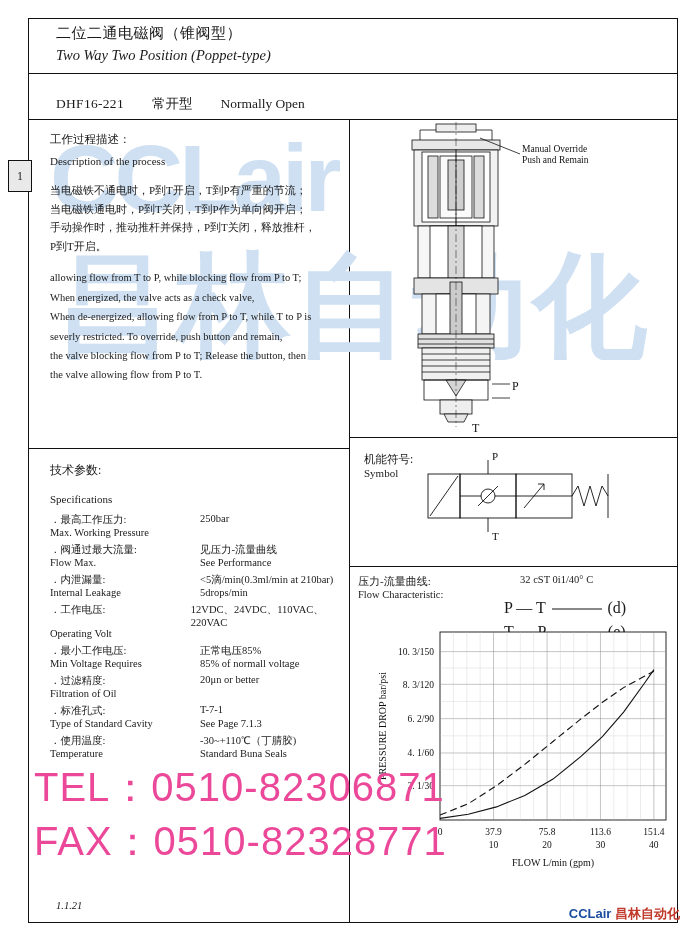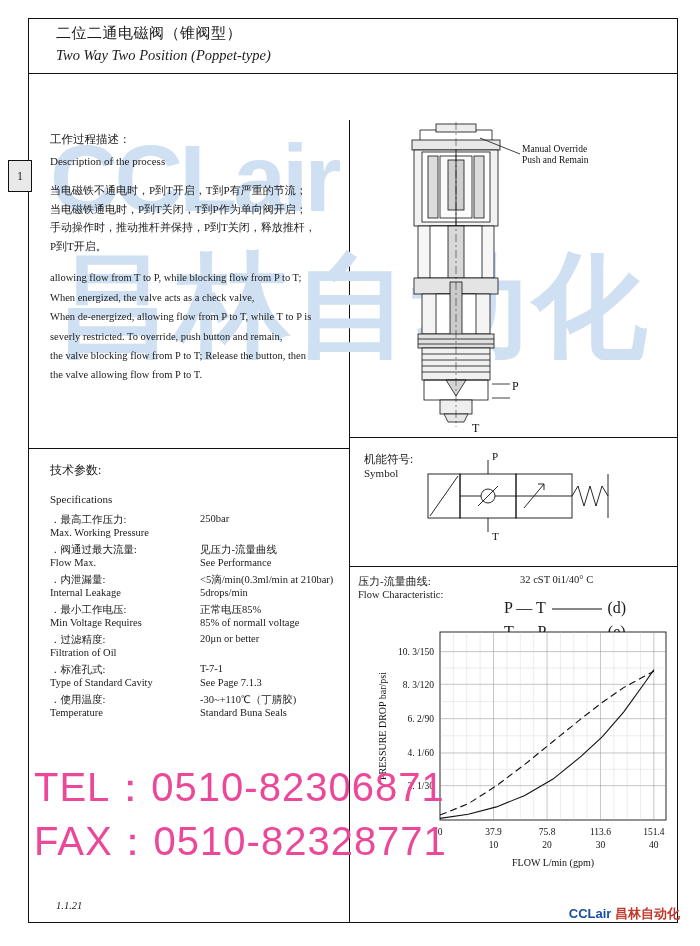--- a/index.html
+++ b/index.html
@@ -158,20 +158,25 @@
   <div class="wm-top">
     <div class="wm-cclair">CCLair</div>
     <div class="wm-cn-big">昌林自动化</div>
   </div>
 
   <div class="title-block">
     <div class="title-cn">二位二通电磁阀（锥阀型）</div>
     <div class="title-en">Two Way Two Position (Poppet-type)</div>
   </div>
 
+  <div class="model-block">
+    <span class="m-code">DHF16-221</span>
+    <span class="m-cn">常开型</span>
+    <span class="m-en">Normally Open</span>
+  </div>
 
   <div class="desc">
     <h4>工作过程描述：</h4>
     <div class="d-en-head">Description of the process</div>
     <div class="cn-body">
       <p>当电磁铁不通电时，P到T开启，T到P有严重的节流；</p>
       <p>当电磁铁通电时，P到T关闭，T到P作为单向阀开启；</p>
       <p>手动操作时，推动推杆并保持，P到T关闭，释放推杆，</p>
       <p>P到T开启。</p>
     </div>
@@ -265,20 +270,30 @@
         </div>
     </div>
     <div class="spec-pair">
       <div class="cn">
           <span class="label">．内泄漏量:</span>
           <span class="value">&lt;5滴/min(0.3ml/min at 210bar)</span>
         </div>
       <div class="en">
           <span class="label">Internal Leakage</span>
           <span class="value">5drops/min</span>
+        </div>
+    </div>
+    <div class="spec-pair">
+      <div class="cn">
+          <span class="label">．工作电压:</span>
+          <span class="value">12VDC、24VDC、110VAC、220VAC</span>
+        </div>
+      <div class="en">
+          <span class="label">Operating Volt</span>
+          <span class="value"></span>
         </div>
     </div>
     <div class="spec-pair">
       <div class="cn">
           <span class="label">．最小工作电压:</span>
           <span class="value">正常电压85%</span>
         </div>
       <div class="en">
           <span class="label">Min Voltage Requires</span>
           <span class="value">85% of normall voltage</span>

